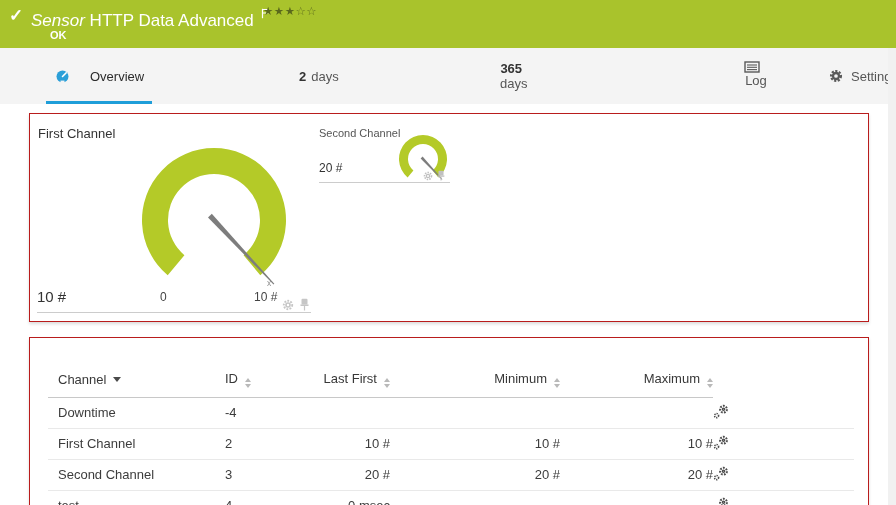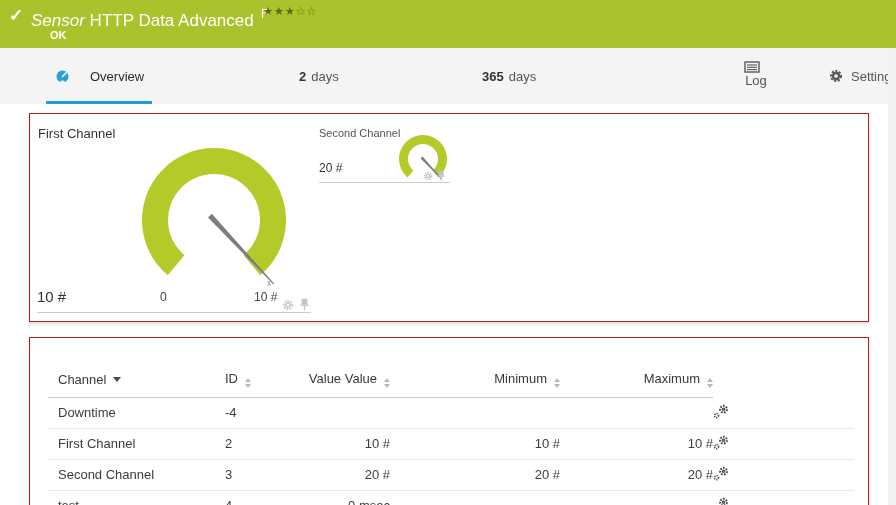--- a/index.html
+++ b/index.html
@@ -101,21 +101,21 @@
         <span>Overview</span>
       </div>
       <div class="tab" style="left: 299px;">
         <span class="tab-bold">2</span>
         <span>days</span>
       </div>
       <div class="tab" style="left: 383px; margin-top: 44px;">
         <span class="tab-bold">30</span>
         <span>days</span>
       </div>
-      <div class="tab" style="left: 482px;">
+      <div class="tab" style="left: 500px; flex-direction: column;">
         <span class="tab-bold">365</span>
         <span>days</span>
       </div>
       <div class="tab" style="left: 744px; flex-direction: column;">
         <span class="ticon">
           <svg width="16" height="12" viewBox="0 0 16 12">
             <rect x="1" y="1" width="14" height="10" fill="none" stroke="#5a5a5a" stroke-width="1.4"></rect>
             <line x1="3" y1="4" x2="13" y2="4" stroke="#5a5a5a" stroke-width="1.1"></line>
             <line x1="3" y1="6.3" x2="13" y2="6.3" stroke="#5a5a5a" stroke-width="1.1"></line>
             <line x1="3" y1="8.6" x2="13" y2="8.6" stroke="#5a5a5a" stroke-width="1.1"></line>
@@ -195,21 +195,21 @@
           <col style="width:153px">
           <col style="width:141px">
       </colgroup>
       <thead>
           <tr>
             <th><span>Channel</span><span class="sort-desc"></span></th>
             <th><span>ID</span><span class="sort">
                 <i class="up"></i>
                 <i class="dn"></i>
               </span></th>
-            <th class="r"><span>Value Value</span><span class="sort">
+            <th class="r"><span>Last First</span><span class="sort">
                 <i class="up"></i>
                 <i class="dn"></i>
               </span></th>
             <th class="r"><span>Minimum</span><span class="sort">
                 <i class="up"></i>
                 <i class="dn"></i>
               </span></th>
             <th class="r"><span>Maximum</span><span class="sort">
                 <i class="up"></i>
                 <i class="dn"></i>

